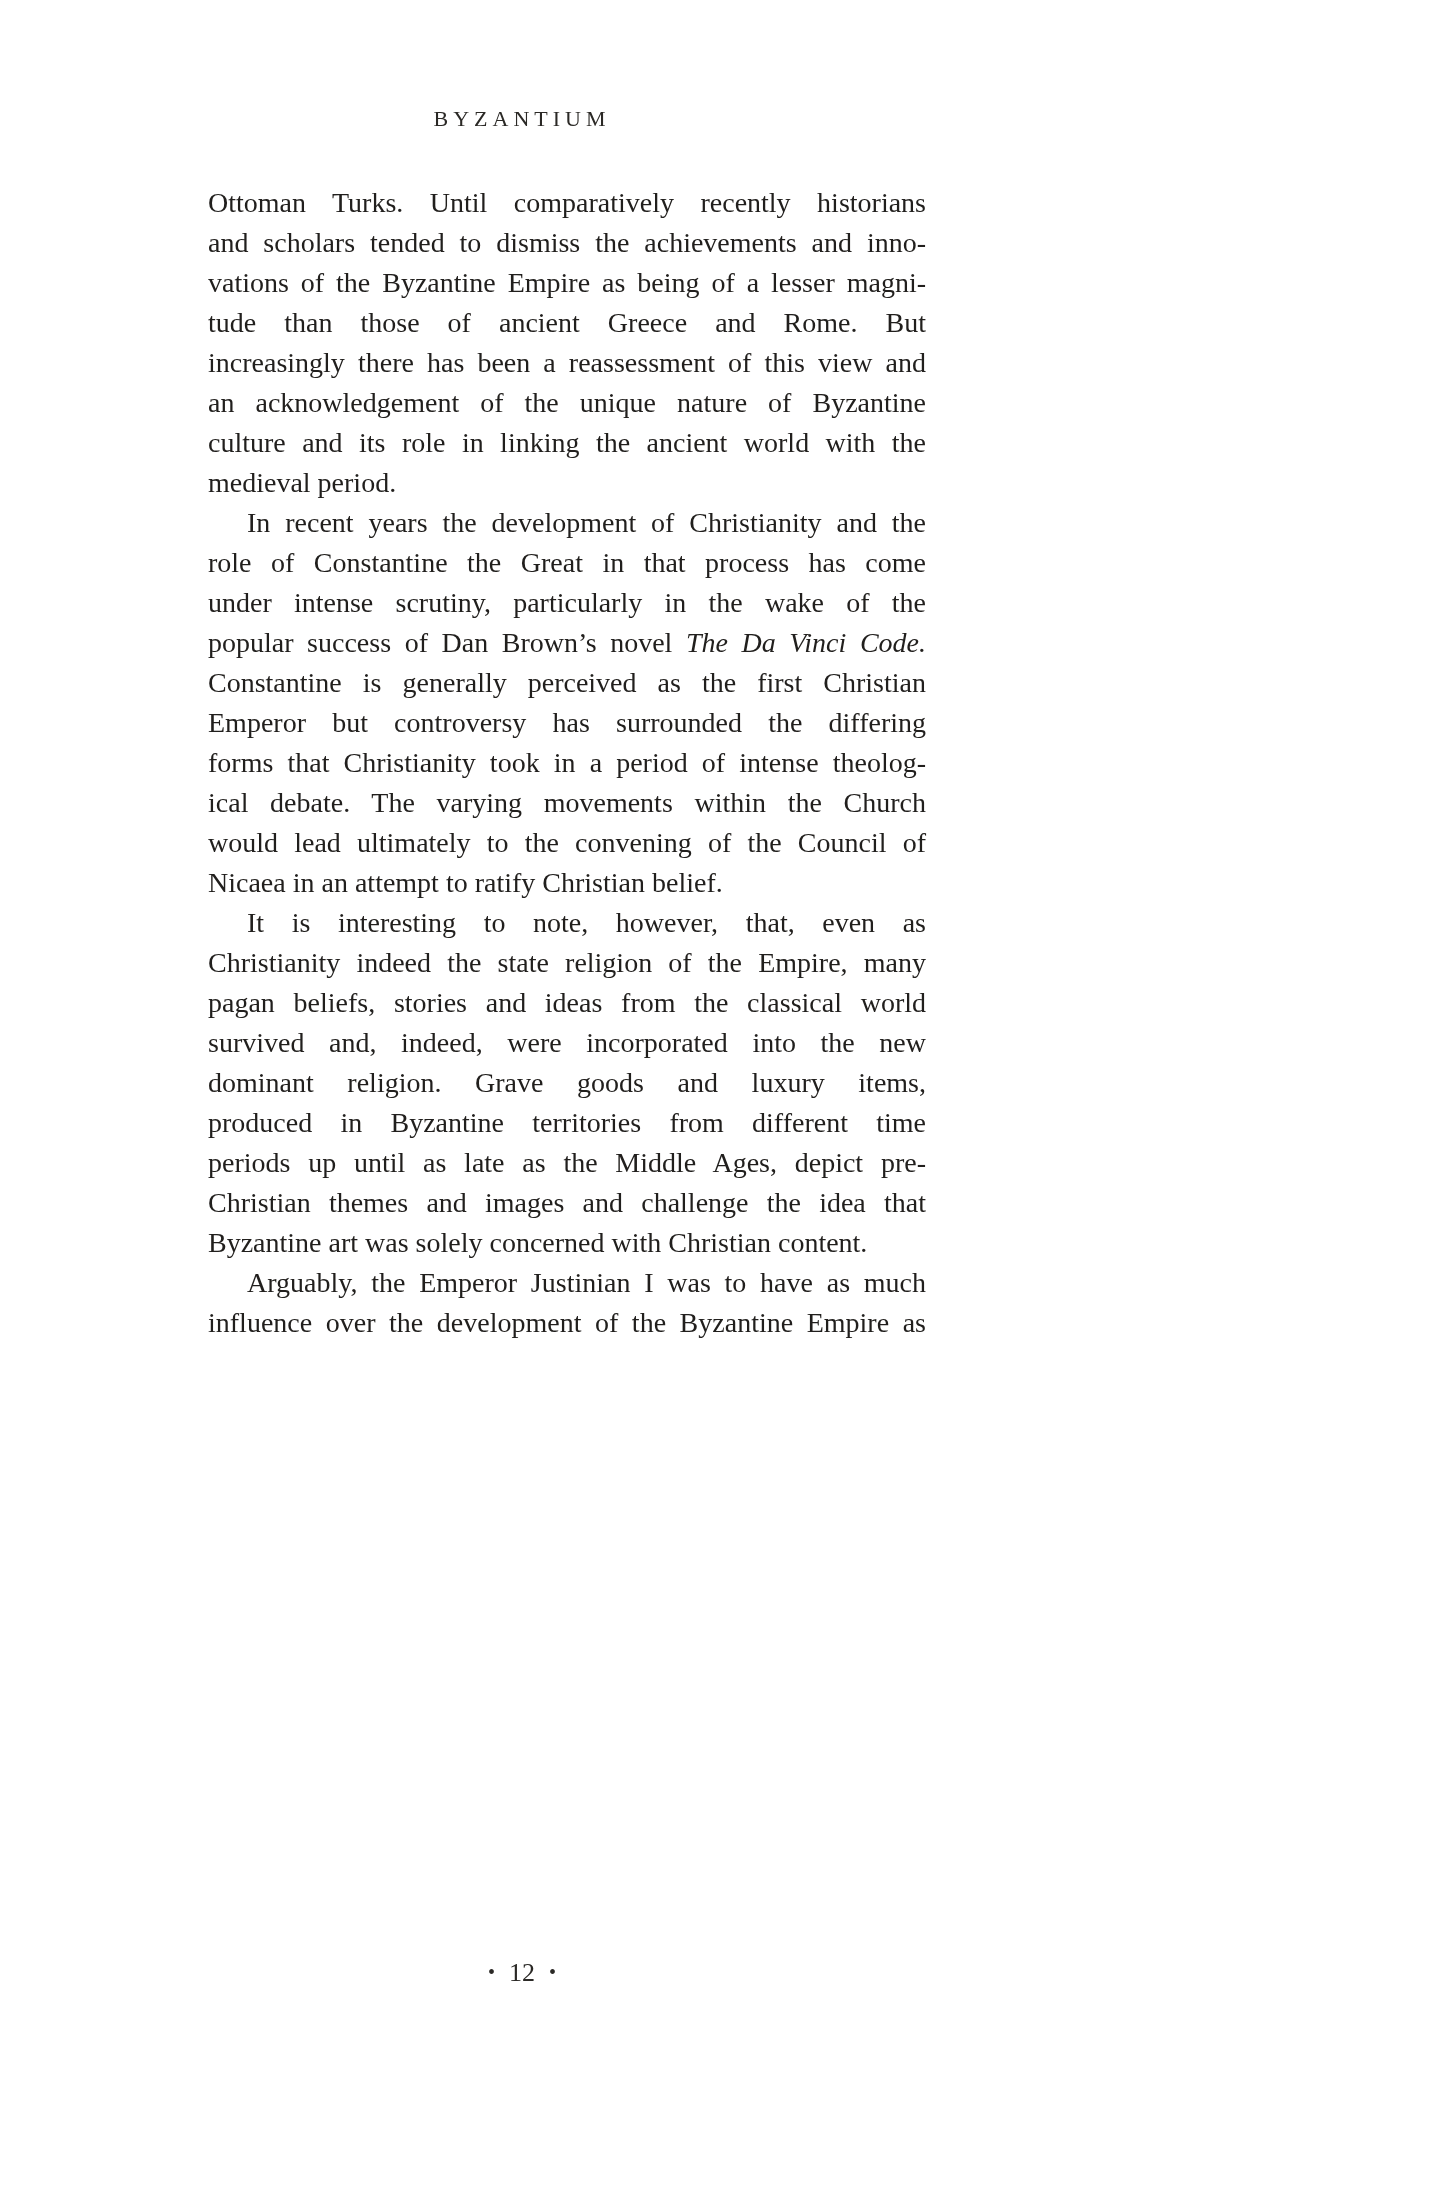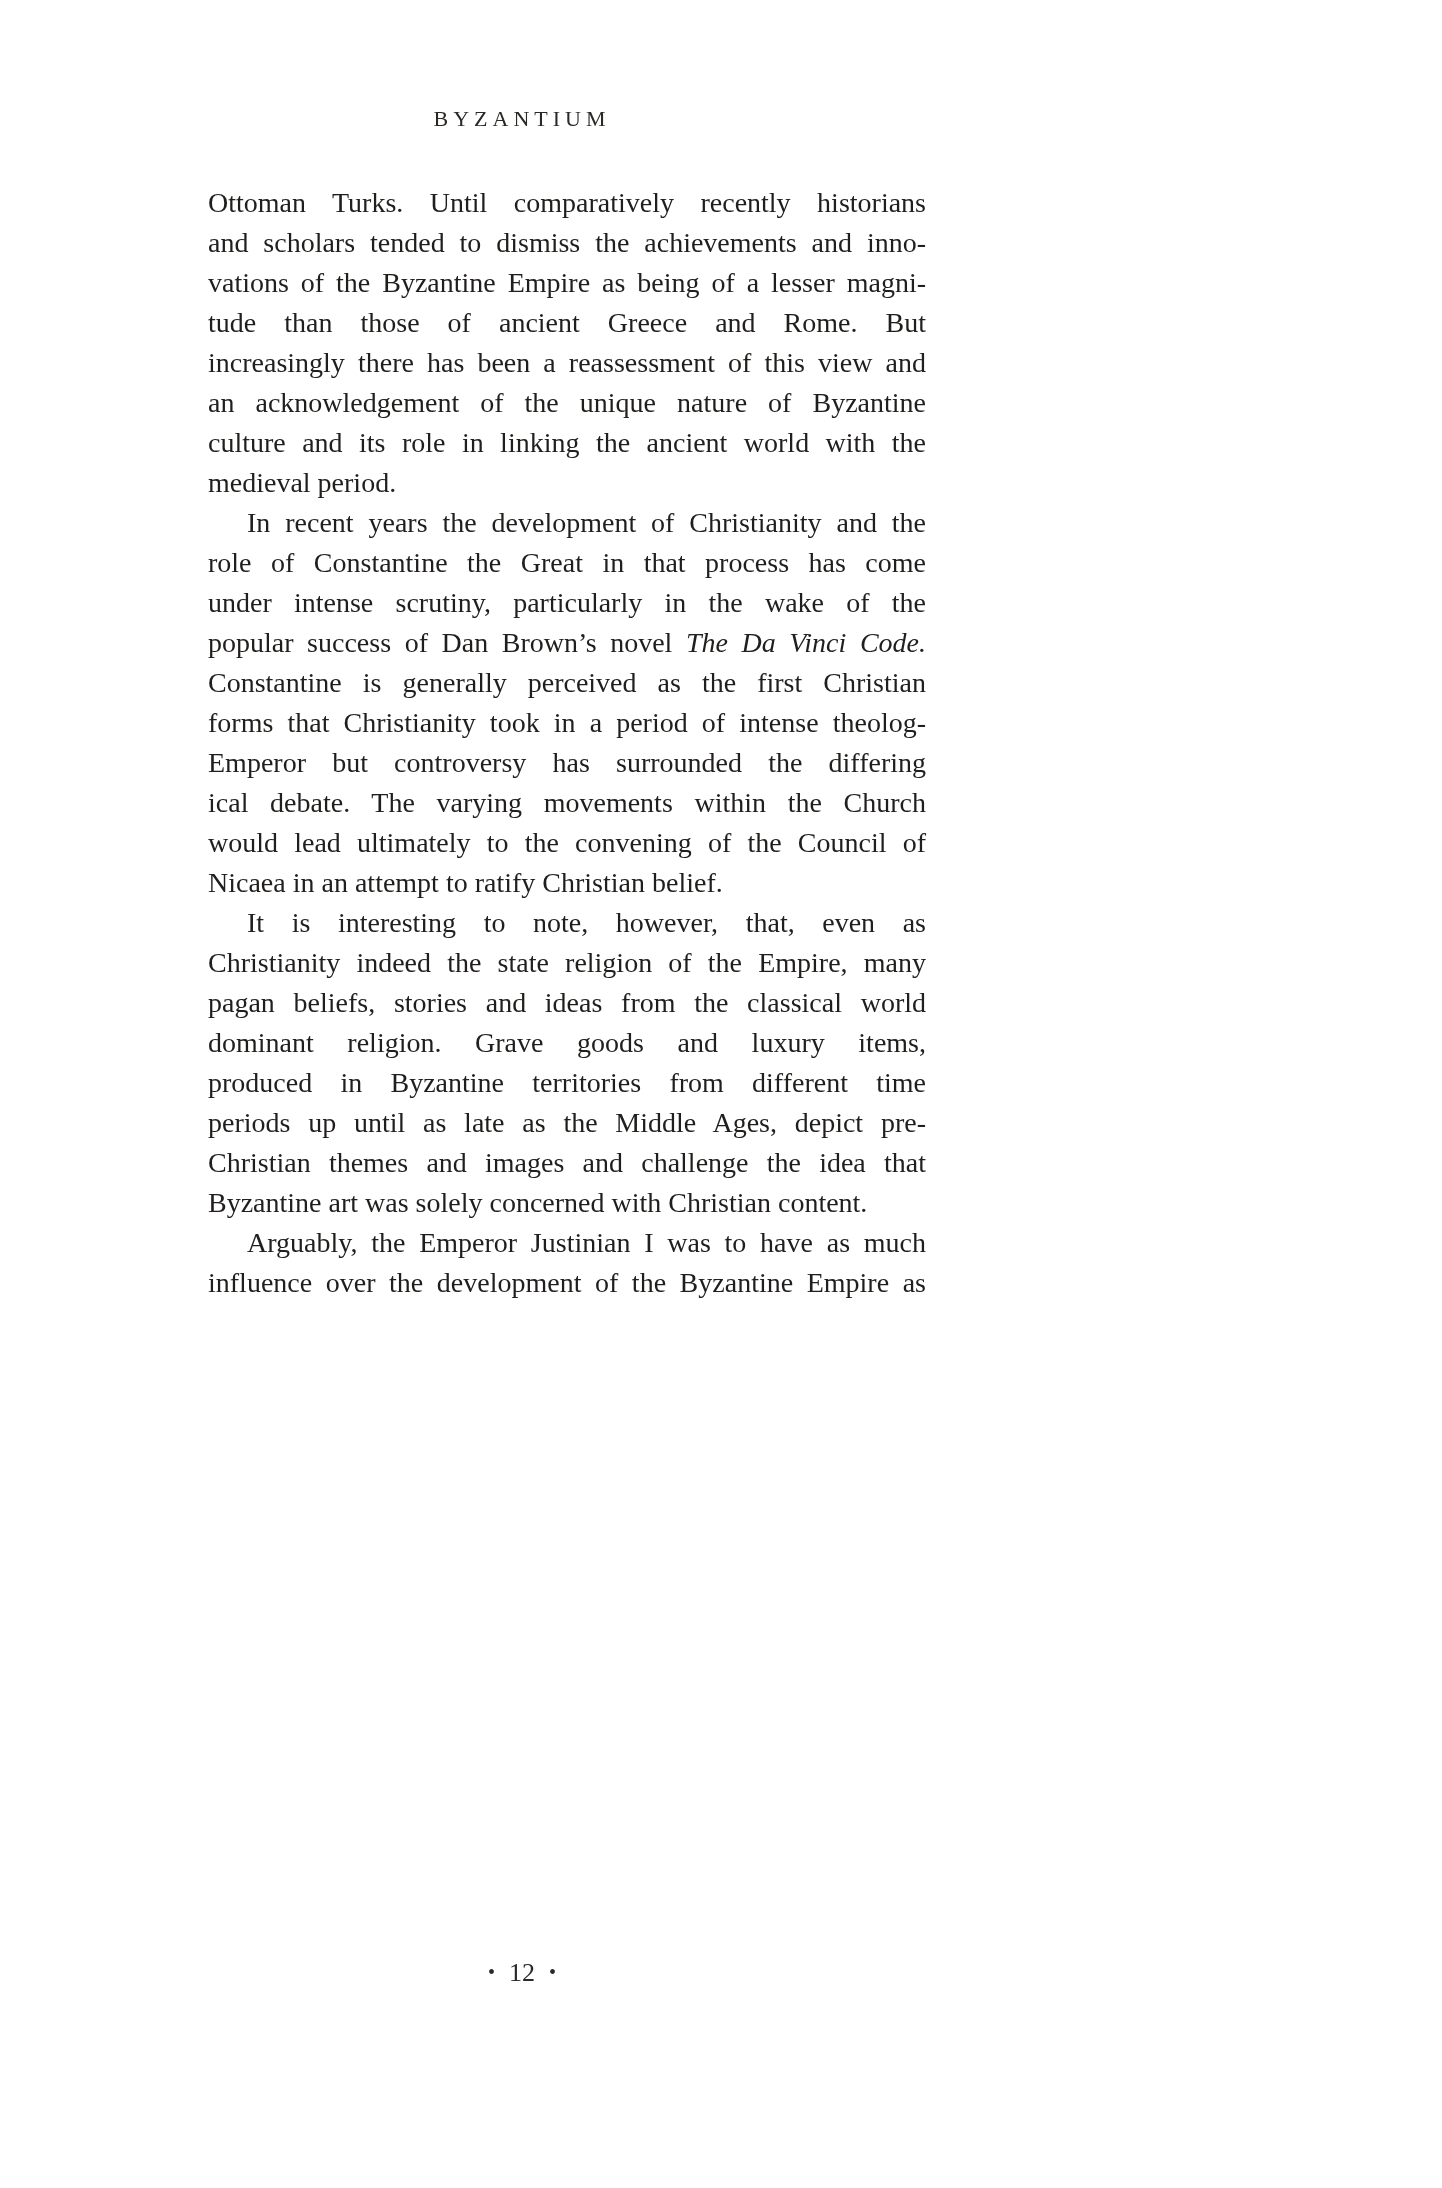--- a/index.html
+++ b/index.html
@@ -88,31 +88,32 @@
       <div class="line">culture and its role in linking the ancient world with the</div>
       <div class="line last">medieval period.</div>
     </section>
 
     <section>
       <div class="line indent">In recent years the development of Christianity and the</div>
       <div class="line">role of Constantine the Great in that process has come</div>
       <div class="line">under intense scrutiny, particularly in the wake of the</div>
       <div class="line"><span>popular success of Dan Brown’s novel </span><em>The Da Vinci Code.</em></div>
       <div class="line">Constantine is generally perceived as the first Christian</div>
+      <div class="line">Emperor but controversy has surrounded the differing</div>
       <div class="line">forms that Christianity took in a period of intense theolog-</div>
-      <div class="line">Emperor but controversy has surrounded the differing</div>
       <div class="line">ical debate. The varying movements within the Church</div>
       <div class="line">would lead ultimately to the convening of the Council of</div>
       <div class="line last">Nicaea in an attempt to ratify Christian belief.</div>
     </section>
 
     <section>
       <div class="line indent">It is interesting to note, however, that, even as</div>
       <div class="line">Christianity indeed the state religion of the Empire, many</div>
       <div class="line">pagan beliefs, stories and ideas from the classical world</div>
+      <div class="line">survived and, indeed, were incorporated into the new</div>
       <div class="line">dominant religion. Grave goods and luxury items,</div>
       <div class="line">produced in Byzantine territories from different time</div>
       <div class="line">periods up until as late as the Middle Ages, depict pre-</div>
       <div class="line">Christian themes and images and challenge the idea that</div>
       <div class="line last">Byzantine art was solely concerned with Christian content.</div>
     </section>
 
     <section>
       <div class="line indent">Arguably, the Emperor Justinian I was to have as much</div>
       <div class="line">influence over the development of the Byzantine Empire as</div>

